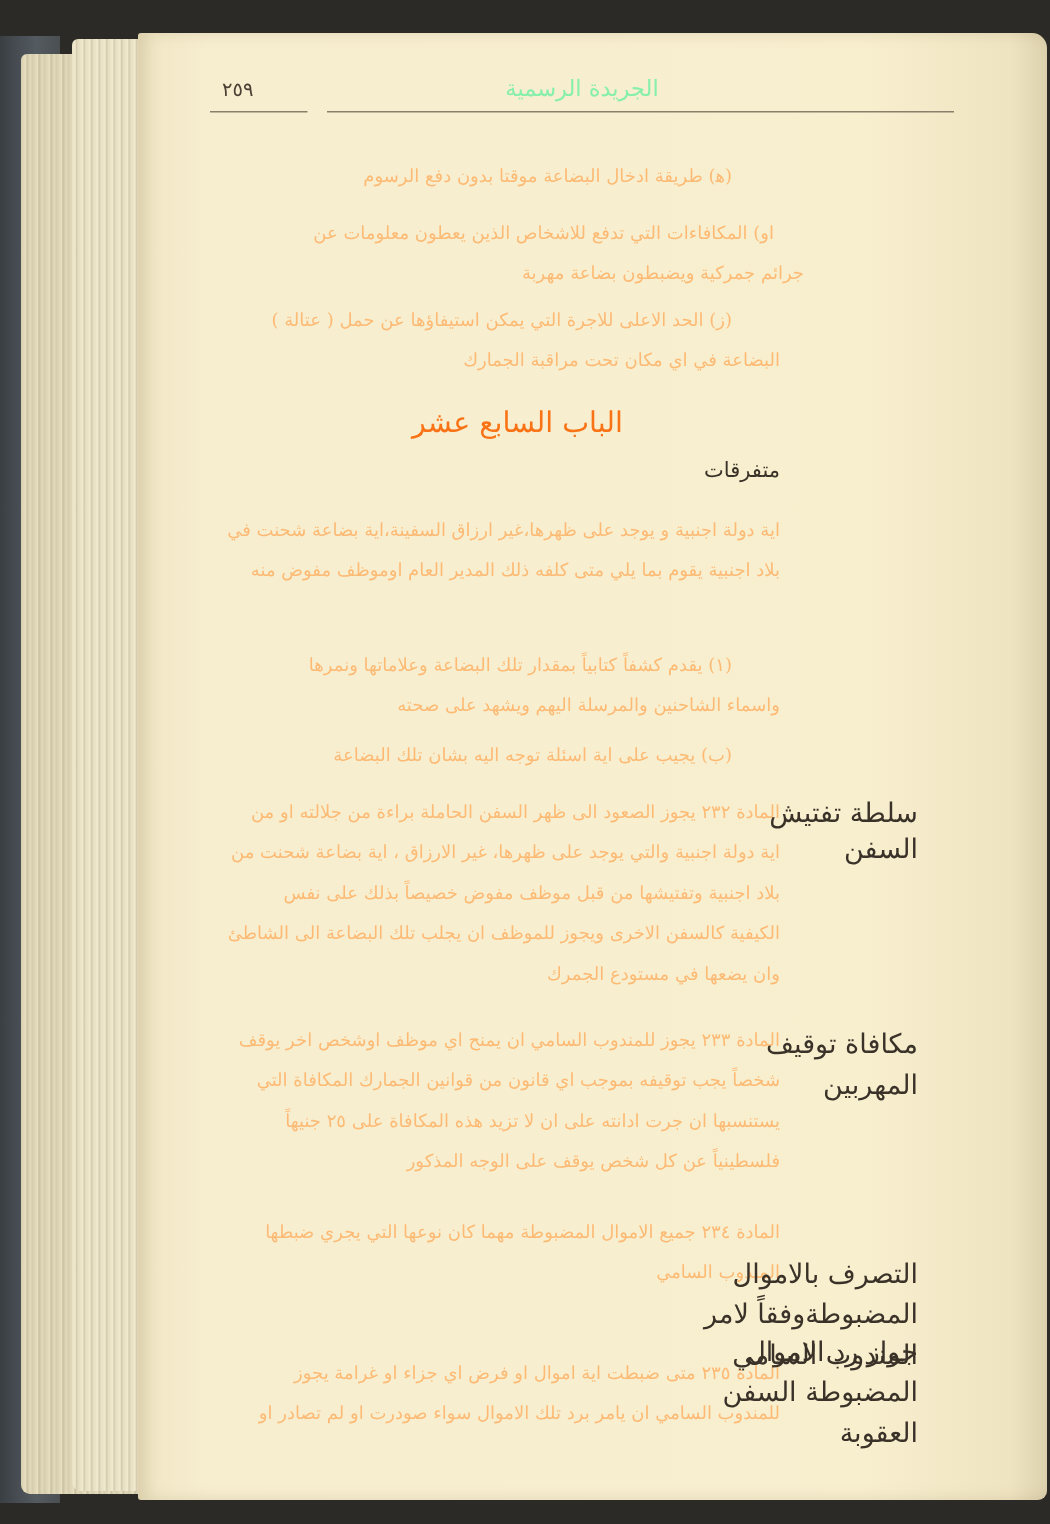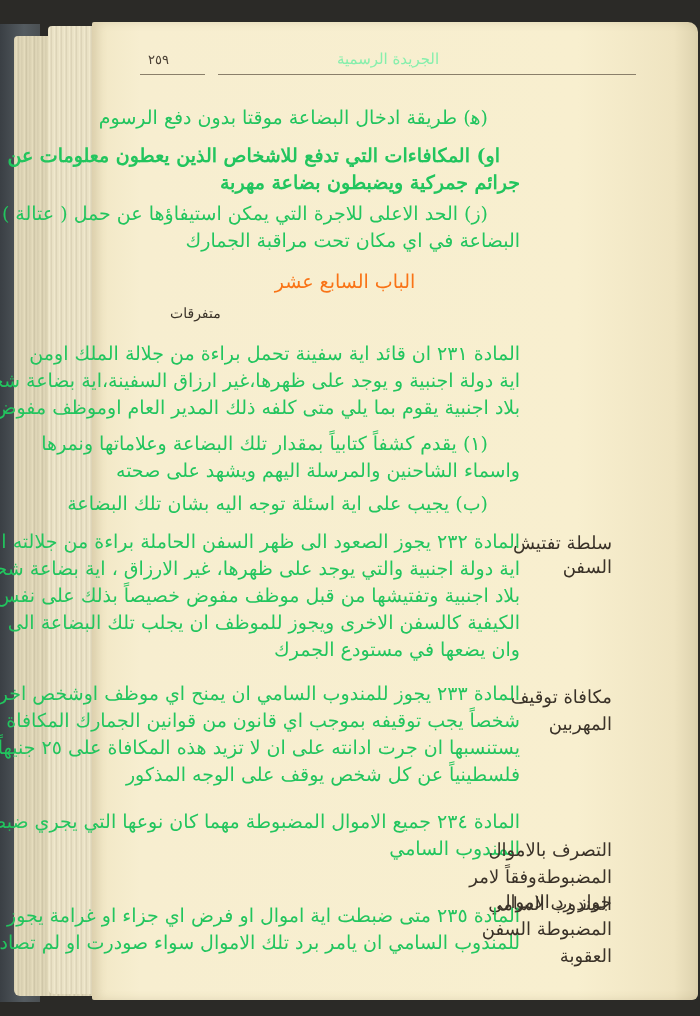--- a/index.html
+++ b/index.html
@@ -40,29 +40,29 @@
     position: absolute; left: 0; right: 0; top: 2px; text-align: center;
     font-size: 15px; color: #86efac;
   }
   .header .rule-left {
     position: absolute; left: 0; top: 26px; width: 65px; height: 1px; background: #8a7f6a;
   }
   .header .rule-right {
     position: absolute; left: 78px; top: 26px; width: 418px; height: 1px; background: #8a7f6a;
   }
 
-  .block { position: absolute; direction: rtl; color: #22c55e; font-size: 19px; }
+  .block { position: absolute; direction: rtl; color: #fdba74; font-size: 12px; }
   .line { display: block; white-space: nowrap; line-height: 27px; }
 
   .chapter-title {
     position: absolute; top: 270px; left: 170px; width: 350px; text-align: center;
     font-size: 19px; color: #f97316; direction: rtl;
   }
   .chapter-subtitle {
-    position: absolute; top: 305px; left: 170px; width: 350px; text-align: left;
+    position: absolute; top: 305px; left: 170px; width: 350px; text-align: right;
     font-size: 14px; color: #3a3228; direction: rtl;
   }
 
   .margin-note {
     position: absolute; direction: rtl; text-align: right; font-size: 18px; color: #3a3228;
     line-height: 24px; width: 90px;
   }
 </style>
 </head>
 <body>
@@ -76,34 +76,33 @@
 <div class="header">
   <span class="page-number">٢٥٩</span>
   <span class="journal-title">الجريدة الرسمية</span>
   <div class="rule-left"></div>
   <div class="rule-right"></div>
 </div>
 
 <div class="block" style="top:104px; right:212px;">
   <span class="line">(ﻫ)   طريقة ادخال البضاعة موقتا بدون دفع الرسوم</span>
 </div>
-<div class="block" style="top:142px; right:180px;font-weight:bold;">
+<div class="block" style="top:142px; right:164px;">
   <span class="line" style="padding-right:20px">او)   المكافاءات التي تدفع للاشخاص الذين يعطون معلومات عن</span>
   <span class="line">جرائم جمركية ويضبطون بضاعة مهربة</span>
 </div>
 <div class="block" style="top:200px; right:180px;">
   <span class="line" style="padding-right:32px">(ز)   الحد الاعلى للاجرة التي يمكن استيفاؤها عن حمل ( عتالة )</span>
   <span class="line">البضاعة في اي مكان تحت مراقبة الجمارك</span>
 </div>
 
 <div class="chapter-title">الباب السابع عشر</div>
 <div class="chapter-subtitle">متفرقات</div>
 
 <div class="block" style="top:340px; right:180px;">
-  <span class="line">المادة ٢٣١   ان قائد اية سفينة تحمل براءة من جلالة الملك اومن</span>
   <span class="line">اية دولة اجنبية و يوجد على ظهرها،غير ارزاق السفينة،اية بضاعة شحنت في</span>
   <span class="line">بلاد اجنبية يقوم بما يلي متى كلفه ذلك المدير العام اوموظف مفوض منه</span>
 </div>
 <div class="block" style="top:430px; right:180px;">
   <span class="line" style="padding-right:32px">(١)   يقدم كشفاً كتابياً بمقدار تلك البضاعة وعلاماتها ونمرها</span>
   <span class="line">واسماء الشاحنين والمرسلة اليهم ويشهد على صحته</span>
 </div>
 <div class="block" style="top:490px; right:212px;">
   <span class="line">(ب)   يجيب على اية اسئلة توجه اليه بشان تلك البضاعة</span>
 </div>

